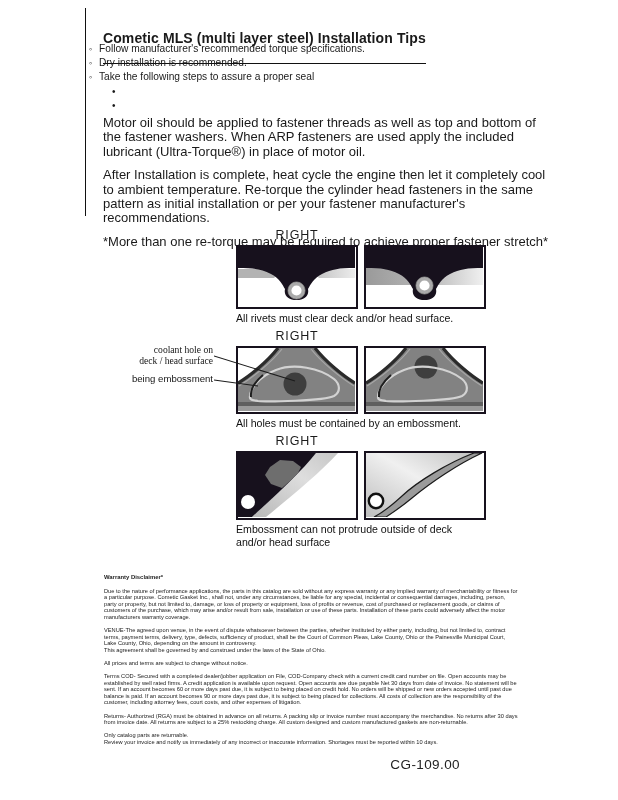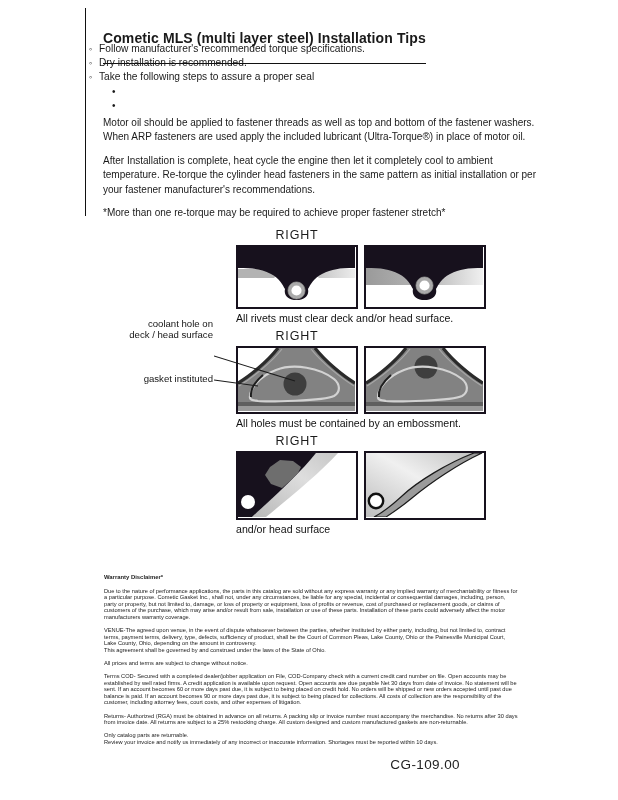--- a/index.html
+++ b/index.html
@@ -21,36 +21,36 @@
     position:absolute;left:103px;top:21px;font-size:14px;font-weight:bold;
     border-bottom:1.6px solid #111;padding-bottom:17px;letter-spacing:.1px;
   }
   .tips{position:absolute;left:89px;top:42px;width:470px;font-size:10.2px;line-height:14.2px;}
   .b-row{display:flex;}
   .b-row .mk{width:10px;flex:0 0 10px;font-size:9px;}
   .b-row.sub{padding-left:23px;}
   .b-row.sub .mk{font-size:10px;}
   .diesel{position:absolute;left:103px;top:116px;width:447px;}
   .diesel h2{font-size:12px;font-weight:bold;margin:0 0 7px 0;}
-  .diesel p{font-size:10px;line-height:14.4px;margin:0 0 9px 0;}
+  .diesel p{font-size:13px;line-height:14.4px;margin:0 0 9px 0;}
   .diesel p.note{margin:0;}
   .diagrams{position:absolute;left:236px;top:228px;width:251px;}
   .dg-header{display:flex;gap:22px;height:17px;flex-direction:column;}
   .dg-header span{width:122px;text-align:center;font-size:12.5px;letter-spacing:.8px;color:#1c1c1c;}
   .dg-panels{display:flex;gap:6px;}
   .panel{width:122px;box-sizing:border-box;border:2.5px solid var(--diagram-black);background:#fff;}
   .panel svg{display:block;}
   .r1 .panel{height:64px;}
   .r2 .panel{height:68px;}
   .r3 .panel{height:69px;}
   .dg-caption{font-size:10.6px;line-height:12.5px;margin-top:3px;color:#111;}
   .r2{margin-top:4px;}
   .r3{margin-top:5px;}
   .callout{position:absolute;width:96px;text-align:right;font-size:9.6px;line-height:11px;color:#151515;}
-  .callout-1{left:117px;top:318px;}
+  .callout-1{left:117px;top:344px;font-family:Liberation Serif, serif;}
   .callout-2{left:117px;top:373px;}
   .pointer-svg{position:absolute;left:214px;top:350px;}
   .warranty{position:absolute;left:104px;top:574px;width:414px;font-size:5.7px;line-height:6.6px;color:#222;}
   .warranty h3{font-size:5.9px;margin:0 0 7px 0;}
   .warranty p{margin:0 0 6.5px 0;}
   .warranty p.tight{margin:0;}
   .footer-code{position:absolute;right:158px;top:757px;font-size:13.5px;letter-spacing:.4px;color:#222;text-align:right;}
 </style>
 </head>
 <body>
@@ -204,30 +204,31 @@
                 <stop offset="1" stop-color="#c2c2c2"></stop>
             </linearGradient>
           </defs>
           <path d="M0,0 H108 C82,10 52,28 36,43 C24,54 14,61 8,64 H0 Z" fill="url(#grad-r3b)"></path>
           <path d="M108,0 H116 C92,11 64,30 46,45 C34,55 26,60 20,64 H8 C14,61 24,54 36,43 C52,28 82,10 108,0 Z" fill="#9b9b9b" stroke="#1a1a1a" stroke-width="1.2"></path>
           <circle cx="10" cy="48" r="7.2" fill="#ffffff" stroke="#111111" stroke-width="2.4"></circle>
         </svg>
       </div>
     </div>
     <div class="dg-caption">
+      <div>Embossment can not protrude outside of deck</div>
       <div>and/or head surface</div>
     </div>
   </div>
 </div>
 
 <div class="callout callout-1">
   <div>coolant hole on</div>
   <div>deck / head surface</div>
 </div>
-<div class="callout callout-2">gasket instituted</div>
+<div class="callout callout-2">being embossment</div>
 <svg class="pointer-svg" width="88" height="42" viewBox="0 0 88 42">
   <line x1="0" y1="6" x2="81" y2="31" stroke="#1c1c1c" stroke-width="1.1"></line>
   <line x1="0" y1="30" x2="44" y2="36" stroke="#1c1c1c" stroke-width="1.1"></line>
 </svg>
 
 <div class="warranty">
   <h3>Warranty Disclaimer*</h3>
   <p>Due to the nature of performance applications, the parts in this catalog are sold without any express warranty or any implied warranty of merchantability or fitness for a particular purpose.  Cometic Gasket Inc., shall not, under any circumstances, be liable for any special, incidental or consequential damages, including, person, party or property, but not limited to, damage, or loss of property or equipment, loss of profits or revenue, cost of purchased or replacement goods, or claims of customers of the purchase, which may arise and/or result from sale, installation or use of these parts.  Installation of these parts could adversely affect the motor manufacturers warranty coverage.</p>
   <p class="tight">VENUE-The agreed upon venue, in the event of dispute whatsoever between the parties, whether instituted by either party, including, but not limited to, contract terms, payment terms, delivery, type, defects, sufficiency of product, shall be the Court of Common Pleas, Lake County, Ohio or the Painesville Municipal Court, Lake County, Ohio, depending on the amount in controversy.</p>
   <p>This agreement shall be governed by and construed under the laws of the State of Ohio.</p>

